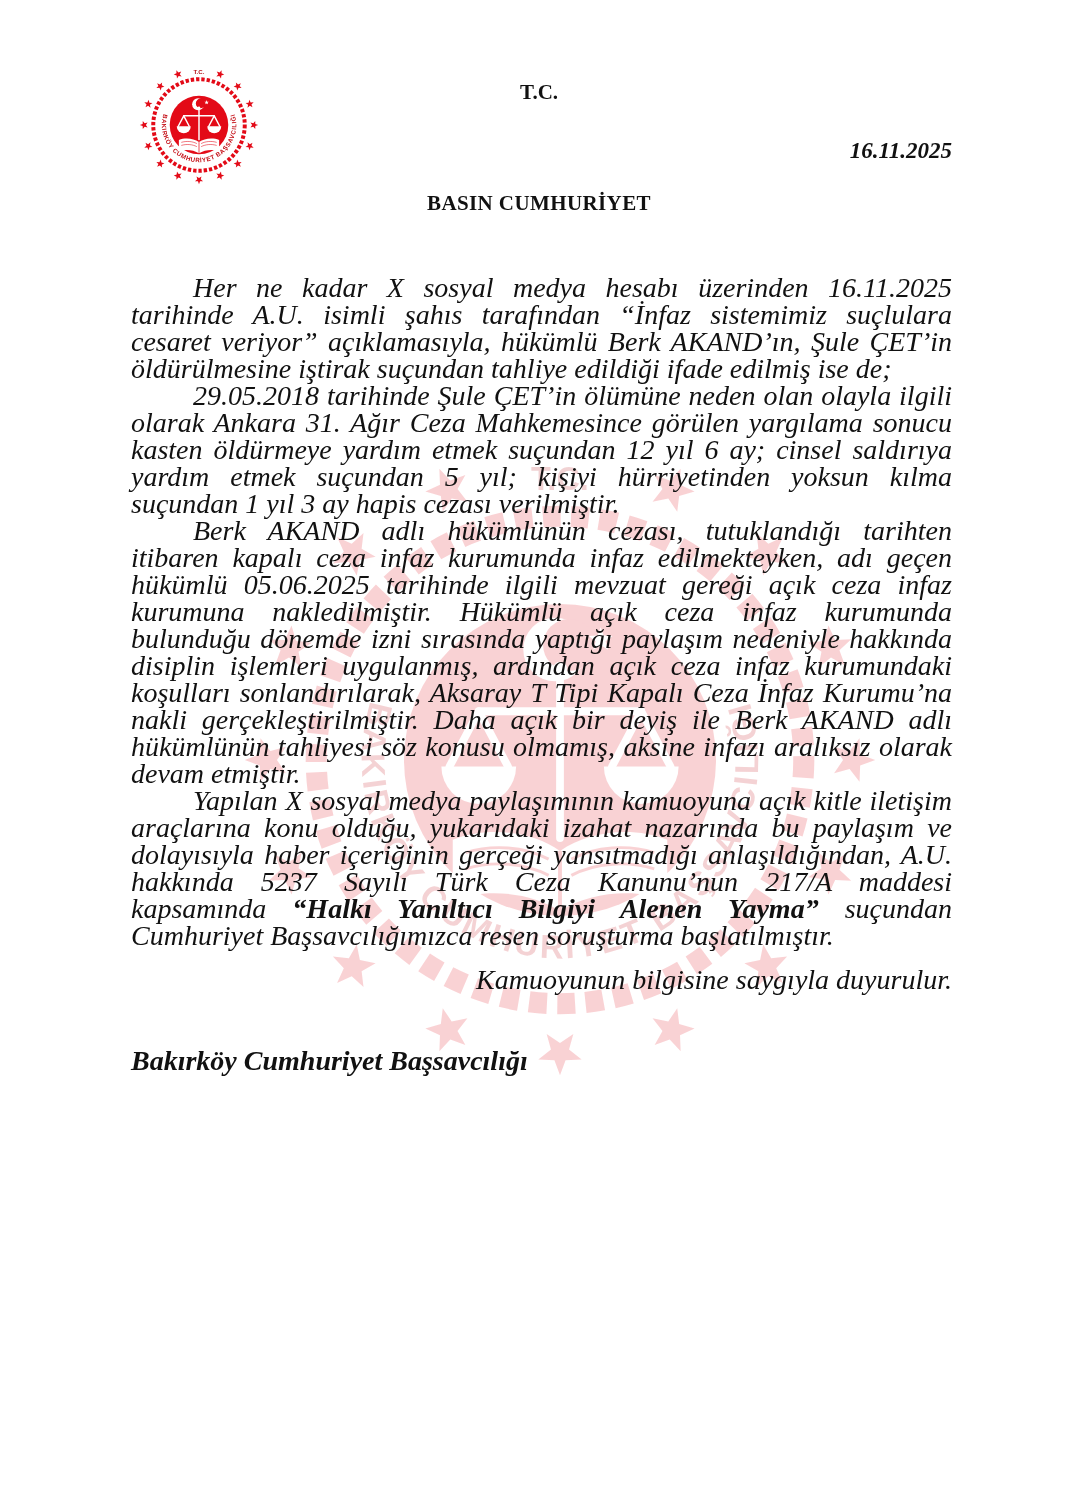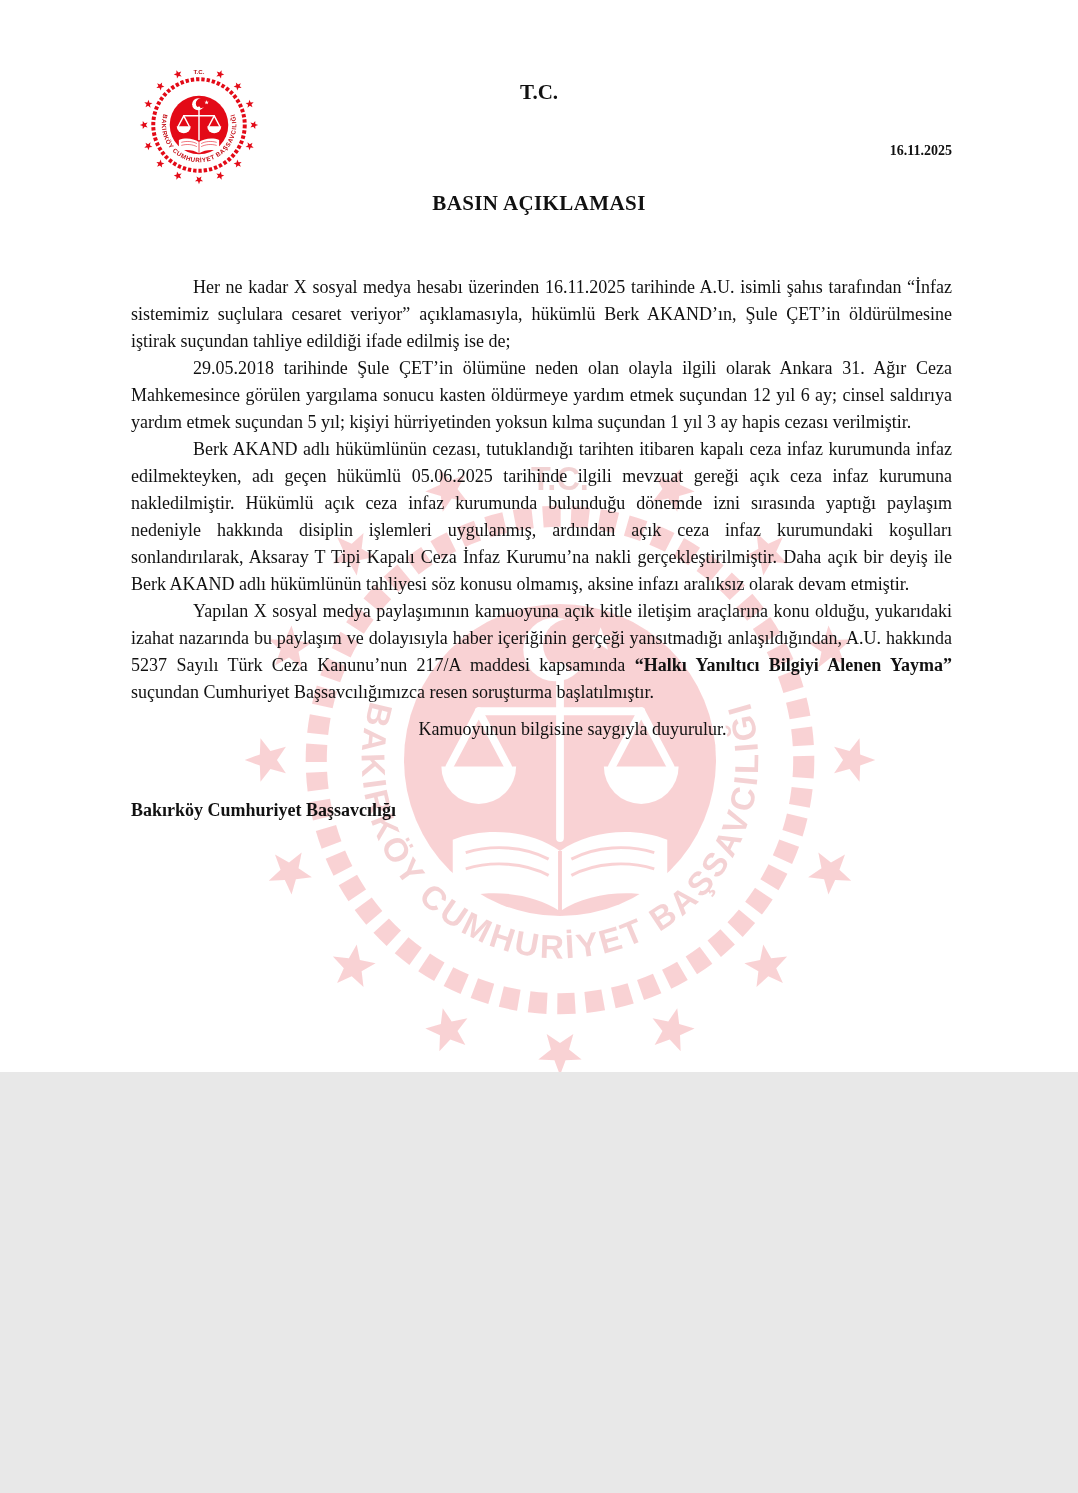--- a/index.html
+++ b/index.html
@@ -1,39 +1,39 @@
 <!DOCTYPE html>
 <html lang="tr"><head>
 <meta charset="utf-8">
 <style>
   html,body{margin:0;padding:0;background:#e8e8e8;}
   .page{
     position:relative;
-    width:1078px;height:1072px;
+    width:1078px;height:1493px;
     background:#ffffff;
     margin:0 auto;
     overflow:hidden;
     font-family:"Liberation Serif", serif;
     color:#111;
   }
   .defs-svg{position:absolute;width:0;height:0;overflow:hidden;}
   
   .watermark{
     position:absolute;left:235px;top:435px;width:650px;height:650px;
     opacity:0.18;z-index:0;pointer-events:none;
   }
   
   .content{position:relative;z-index:1;}
   .logo{position:absolute;left:138px;top:64px;width:122px;height:122px;}
   .letterhead{padding-top:78px;text-align:center;font-weight:bold;font-size:21px;line-height:29px;}
-  .doc-date{margin:33px 126px 0 0;text-align:right;font-weight:bold;font-size:14px;line-height:22px;}
+  .doc-date{margin:33px 126px 0 0;text-align:right;font-weight:bold;font-size:23px;line-height:22px;font-style:italic;}
   .doc-title{margin-top:30px;text-align:center;font-weight:bold;font-size:21px;line-height:22px;letter-spacing:0.4px;}
-  .doc-body{margin:60px 126px 0 131px;font-size:18px;line-height:27px;text-align:justify;}
+  .doc-body{margin:60px 126px 0 131px;font-size:28px;line-height:27px;text-align:justify;font-style:italic;}
   .doc-body p{margin:0;text-indent:62px;}
-  .doc-body p.closing{margin-top:10px;text-align:center;}
+  .doc-body p.closing{margin-top:17px;text-align:right;}
   .doc-body p.signature{margin-top:54px;text-align:left;font-weight:bold;text-indent:0;}
   .b{font-weight:bold;}
   
   .fill-red{fill:var(--seal-red,#e30a17);}
   .stroke-red{stroke:var(--seal-red,#e30a17);}
   .seal-tc{font-family:"Liberation Sans",sans-serif;font-size:10px;font-weight:bold;fill:#b30d12;}
   .seal-ring-text{font-family:"Liberation Sans",sans-serif;font-size:10.2px;font-weight:bold;fill:#c40d15;letter-spacing:0.4px;}
 </style>
 </head>
 <body style="--seal-red: #e30a17;">
@@ -117,21 +117,21 @@
           <use href="#seal"></use>
         </svg>
     </div>
 
     <div class="letterhead">
       <div>T.C.</div>
     </div>
 
     <div class="doc-date">16.11.2025</div>
 
-    <div class="doc-title">BASIN AÇIKLAMASI</div>
+    <div class="doc-title">BASIN CUMHURİYET</div>
 
     <div class="doc-body">
       <p>Her ne kadar X sosyal medya hesabı üzerinden 16.11.2025 tarihinde A.U. isimli şahıs tarafından “İnfaz sistemimiz suçlulara cesaret veriyor” açıklamasıyla, hükümlü Berk AKAND’ın, Şule ÇET’in öldürülmesine iştirak suçundan tahliye edildiği ifade edilmiş ise de;</p>
       <p>29.05.2018 tarihinde Şule ÇET’in ölümüne neden olan olayla ilgili olarak Ankara 31. Ağır Ceza Mahkemesince görülen yargılama sonucu kasten öldürmeye yardım etmek suçundan 12 yıl 6 ay; cinsel saldırıya yardım etmek suçundan 5 yıl; kişiyi hürriyetinden yoksun kılma suçundan 1 yıl 3 ay hapis cezası verilmiştir.</p>
       <p>Berk AKAND adlı hükümlünün cezası, tutuklandığı tarihten itibaren kapalı ceza infaz kurumunda infaz edilmekteyken, adı geçen hükümlü 05.06.2025 tarihinde ilgili mevzuat gereği açık ceza infaz kurumuna nakledilmiştir. Hükümlü açık ceza infaz kurumunda bulunduğu dönemde izni sırasında yaptığı paylaşım nedeniyle hakkında disiplin işlemleri uygulanmış, ardından açık ceza infaz kurumundaki koşulları sonlandırılarak, Aksaray T Tipi Kapalı Ceza İnfaz Kurumu’na nakli gerçekleştirilmiştir. Daha açık bir deyiş ile Berk AKAND adlı hükümlünün tahliyesi söz konusu olmamış, aksine infazı aralıksız olarak devam etmiştir.</p>
       <p><span>Yapılan X sosyal medya paylaşımının kamuoyuna açık kitle iletişim araçlarına konu olduğu, yukarıdaki izahat nazarında bu paylaşım ve dolayısıyla haber içeriğinin gerçeği yansıtmadığı anlaşıldığından, A.U. hakkında 5237 Sayılı Türk Ceza Kanunu’nun 217/A maddesi kapsamında </span><span class="b">“Halkı Yanıltıcı Bilgiyi Alenen Yayma”</span><span> suçundan Cumhuriyet Başsavcılığımızca resen soruşturma başlatılmıştır.</span></p>
       <p class="closing">Kamuoyunun bilgisine saygıyla duyurulur.</p>
       <p class="signature">Bakırköy Cumhuriyet Başsavcılığı</p>
     </div>
   </div>

